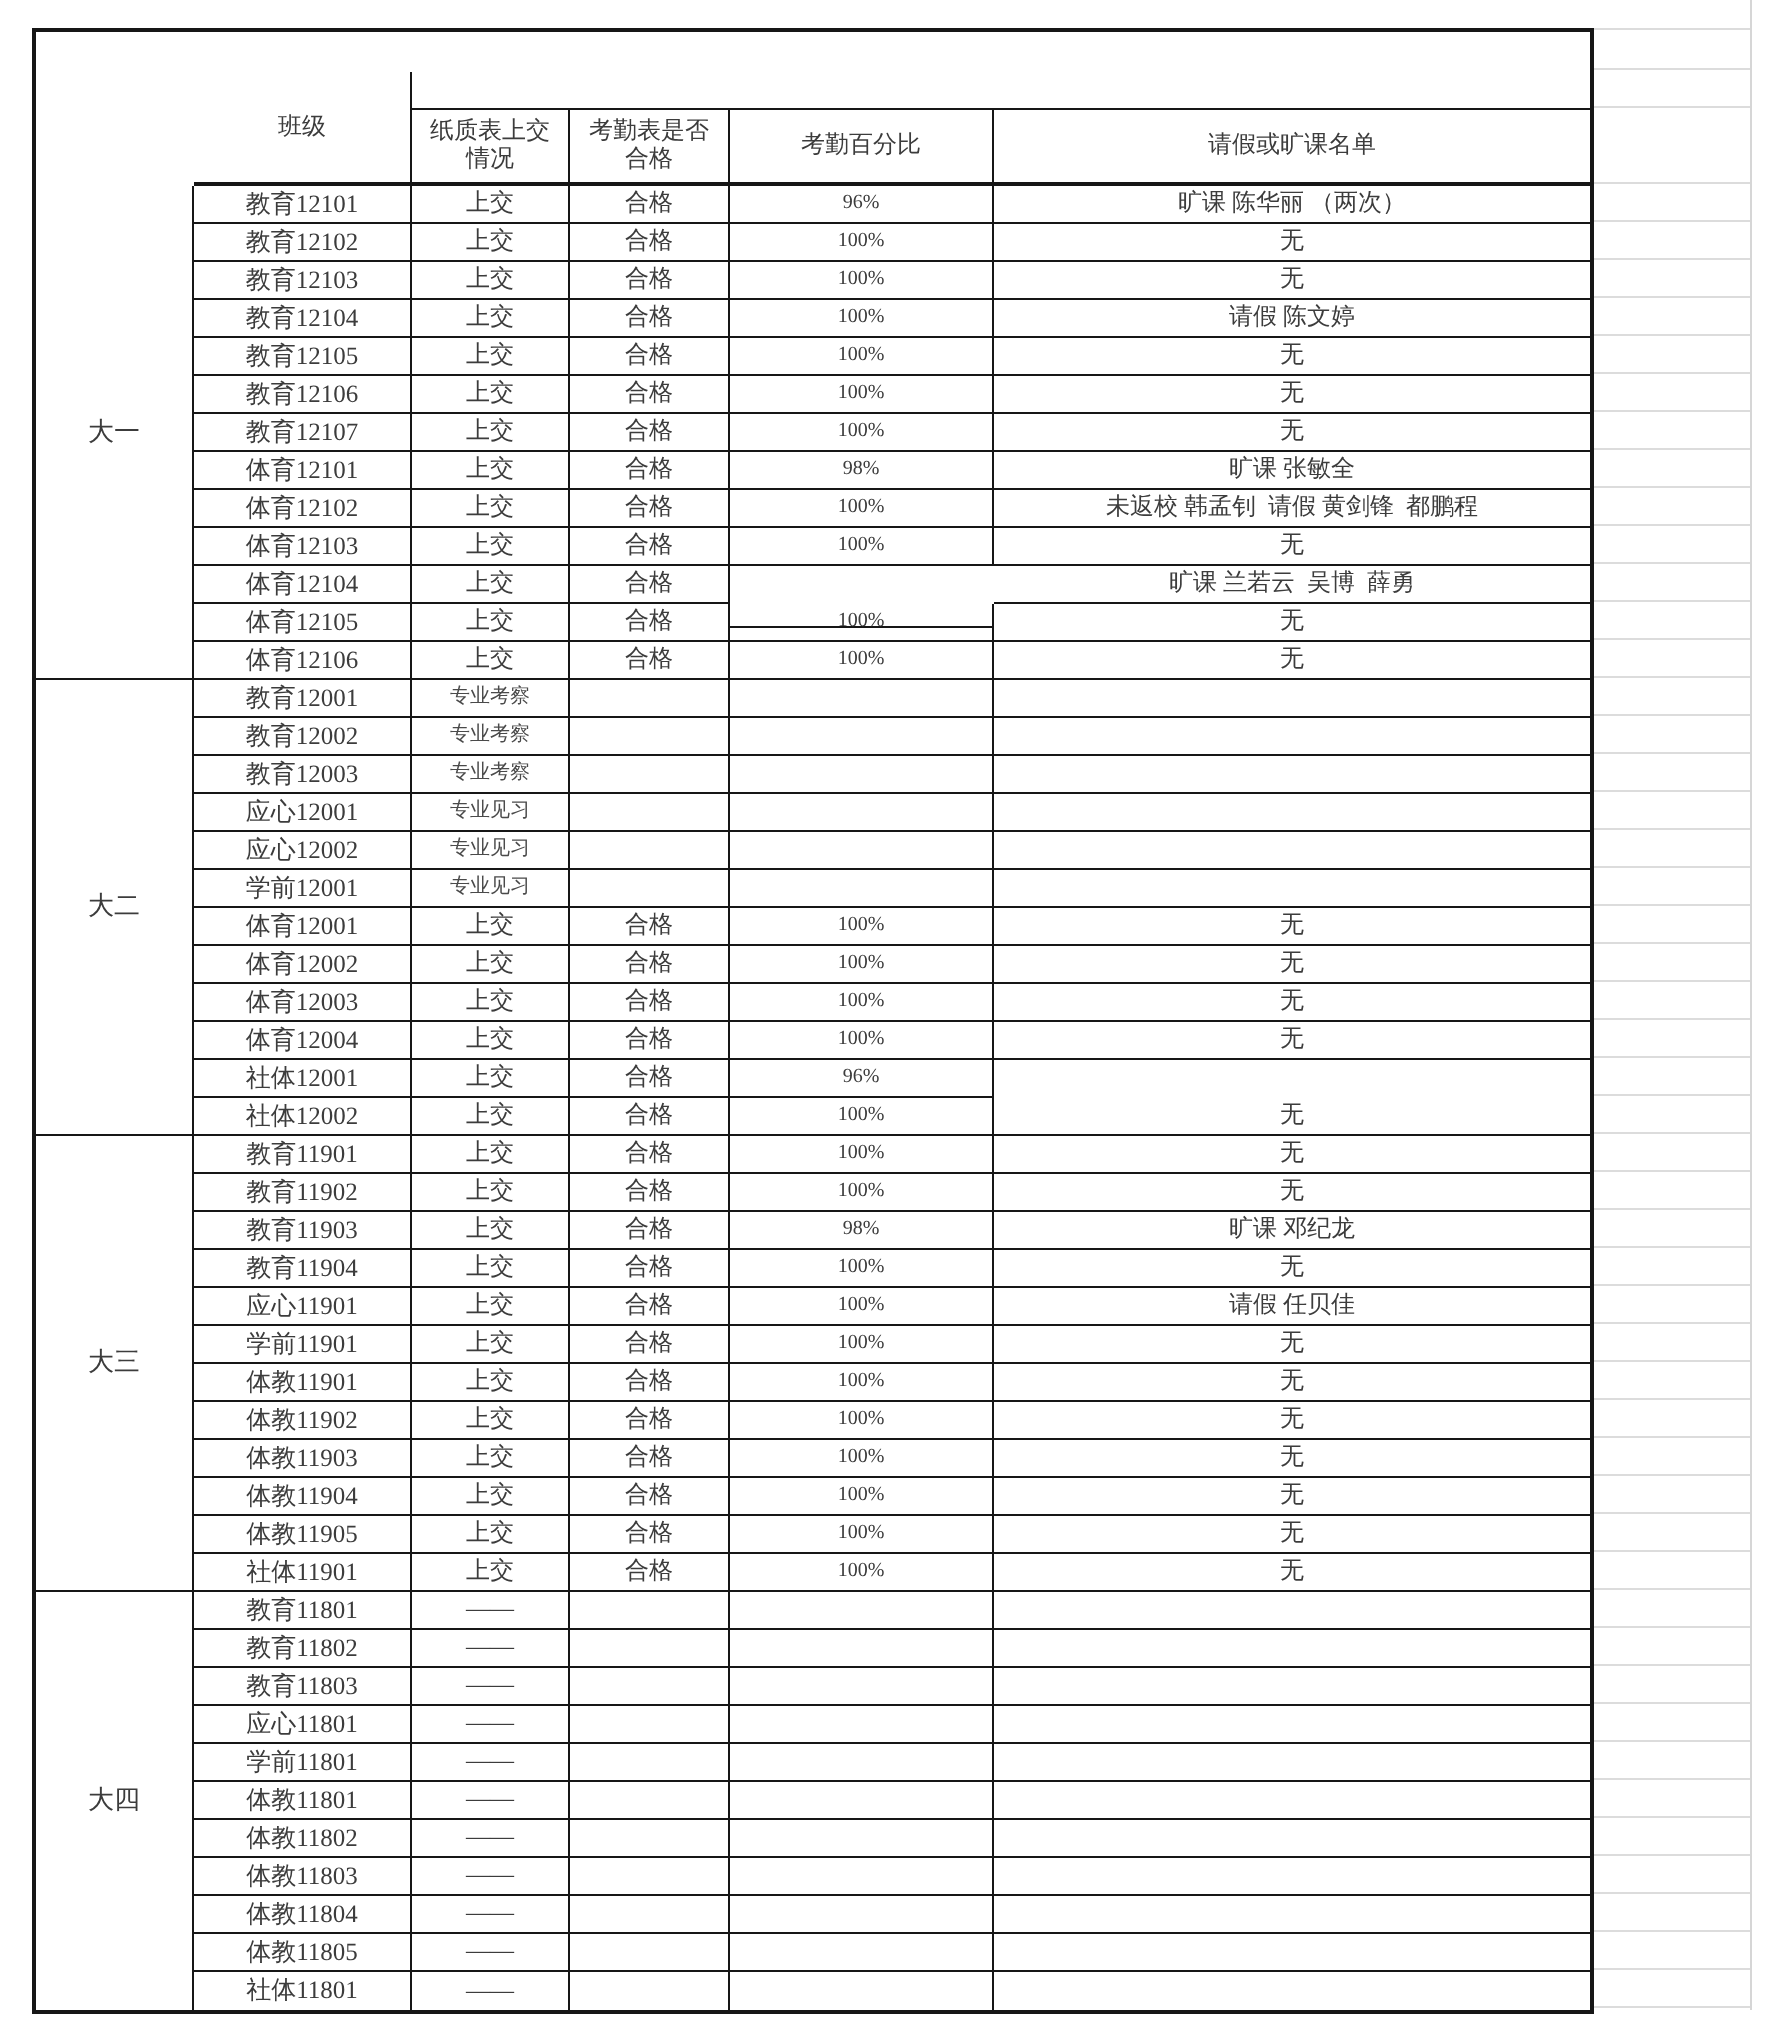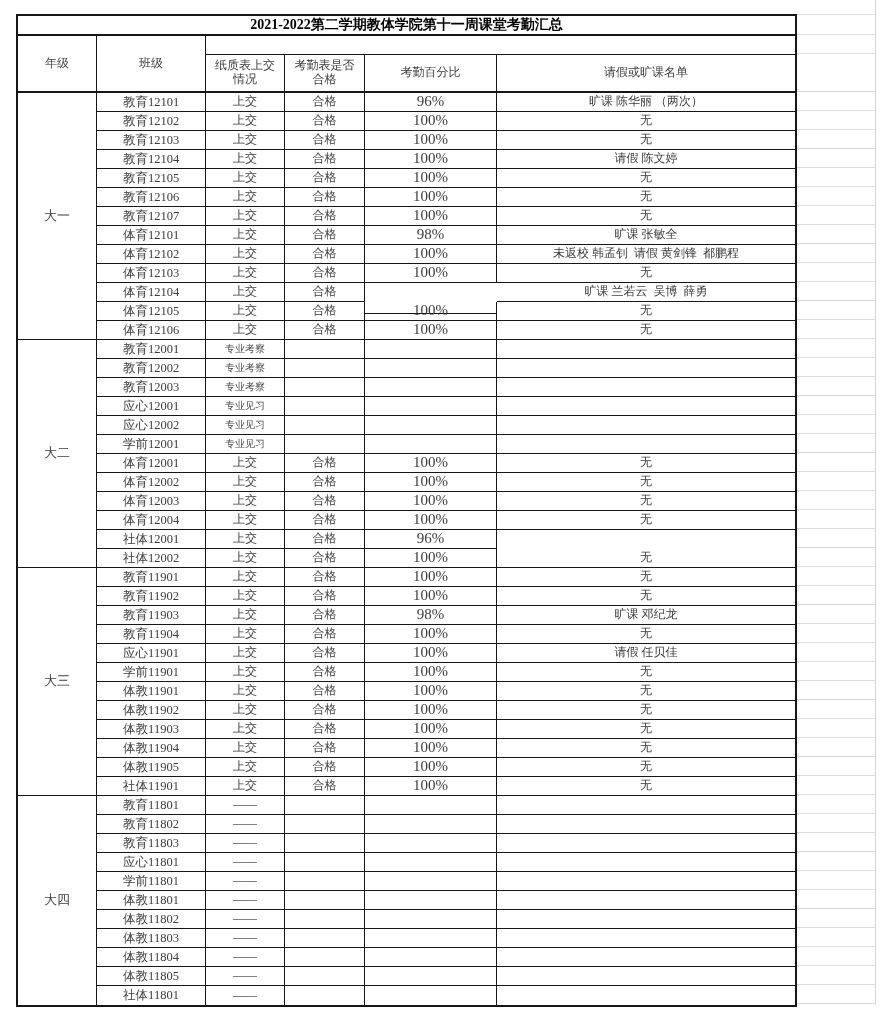--- a/index.html
+++ b/index.html
@@ -41,21 +41,21 @@
   .c-qual-h  { grid-row: 3; grid-column: 4; }
   .c-pct-h   { grid-row: 3; grid-column: 5; }
   .c-names-h { grid-row: 3; grid-column: 6; border-right: none; }
   .h { white-space: pre-line; font-size: 12px; color: #3c3c3c; }
 
   .grade   { font-size: 13px; color: #3c3c3c; }
   .c-class { font-size: 12.5px; }
   .c-paper { font-size: 12px; }
   .c-paper.small { font-size: 10px; color: #4a4a4a; }
   .c-qual  { font-size: 12px; }
-  .c-pct   { font-size: 15px; }
+  .c-pct   { font-size: 10px; }
   .c-names { font-size: 12px; white-space: pre; }
 </style>
 </head>
 <body>
 
 <div class="sheet">
 
   <div class="sidegrid">
       <div class="hline" style="top: 14px;"></div>
       <div class="hline" style="top: 34px;"></div>
@@ -106,22 +106,20 @@
       <div class="hline" style="top: 908px;"></div>
       <div class="hline" style="top: 927px;"></div>
       <div class="hline" style="top: 946px;"></div>
       <div class="hline" style="top: 965px;"></div>
       <div class="hline" style="top: 984px;"></div>
       <div class="hline" style="top: 1003px;"></div>
       <div class="vline"></div>
     </div>
 
   <div class="grid" id="grid">
-    <div class="cell c-title">2021-2022第二学期教体学院第十一周课堂考勤汇总</div>
-    <div class="cell h hb c-grade-h">年级</div>
     <div class="cell h hb c-class-h">班级</div>
     <div class="cell c-strip"></div>
     <div class="cell h hb c-paper-h">纸质表上交
 情况</div>
     <div class="cell h hb c-qual-h">考勤表是否
 合格</div>
     <div class="cell h hb c-pct-h">考勤百分比</div>
     <div class="cell h hb c-names-h br0">请假或旷课名单</div>
   <div class="cell grade" style="grid-area: 4 / 1 / span 13;">大一</div>
       <div class="cell c-class" style="grid-area: 4 / 2;">教育12101</div>

